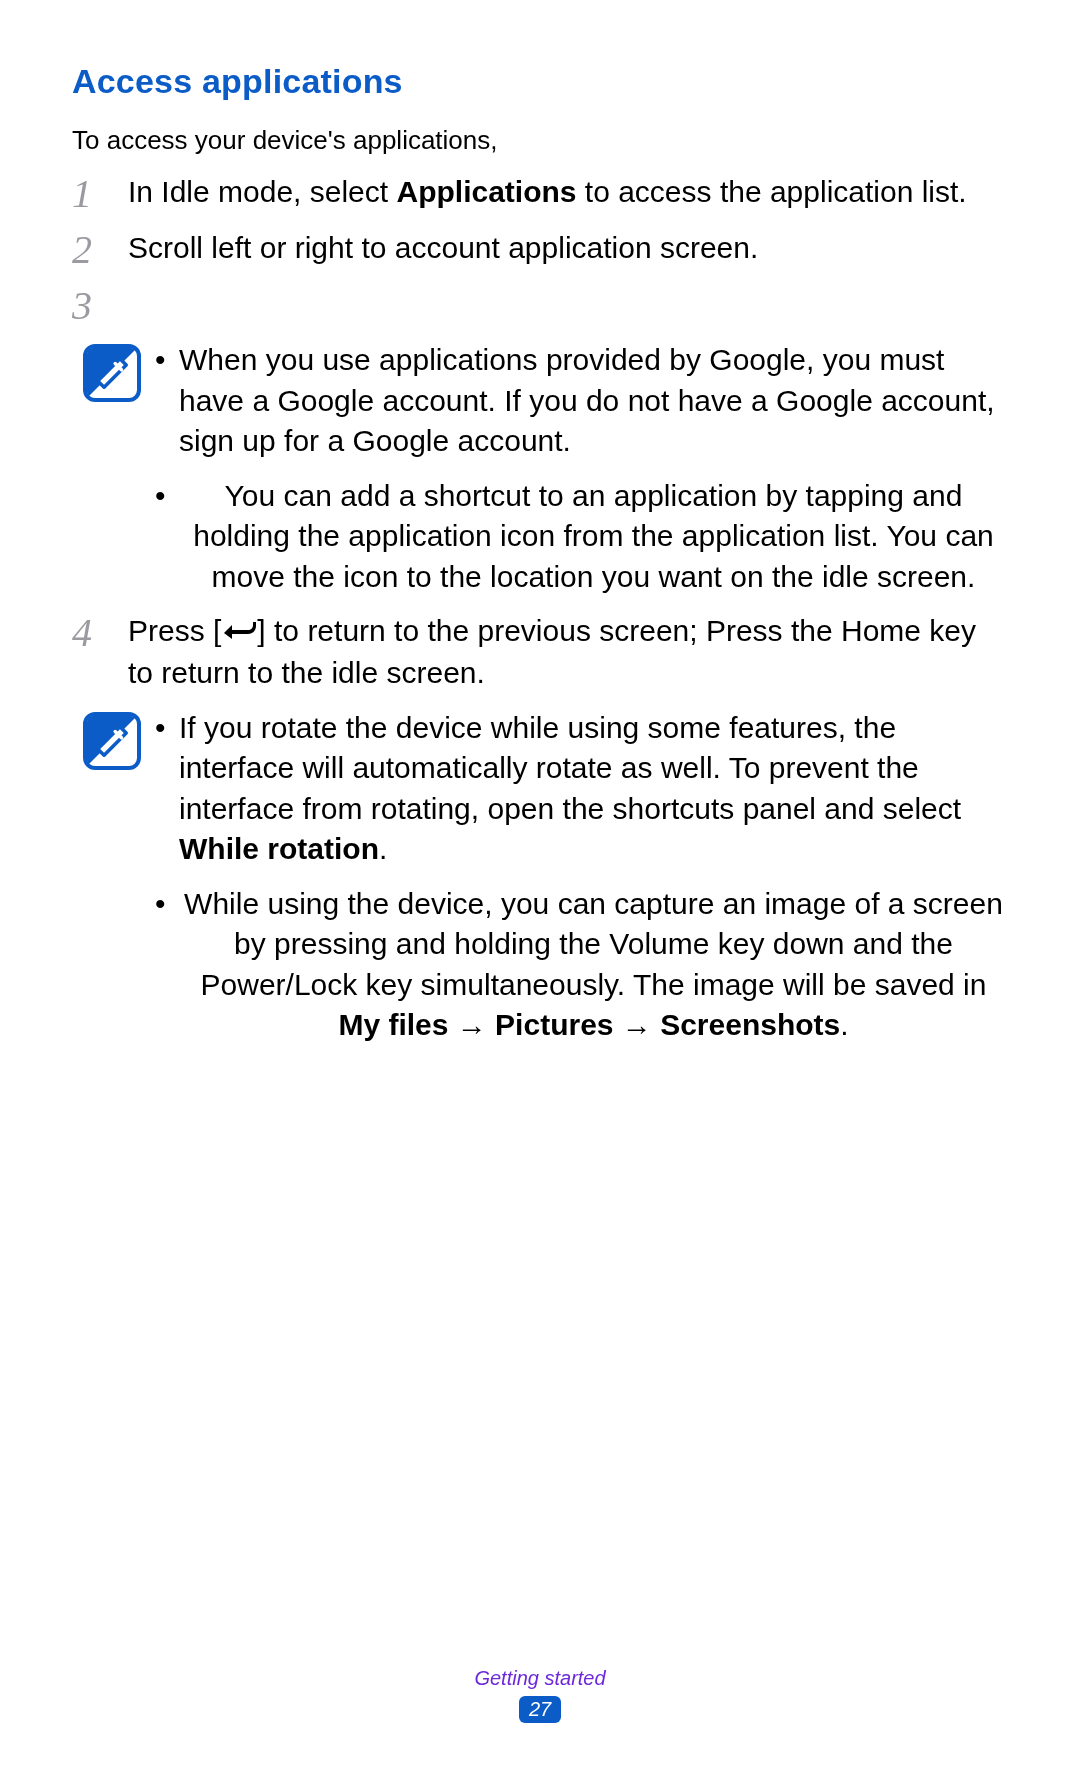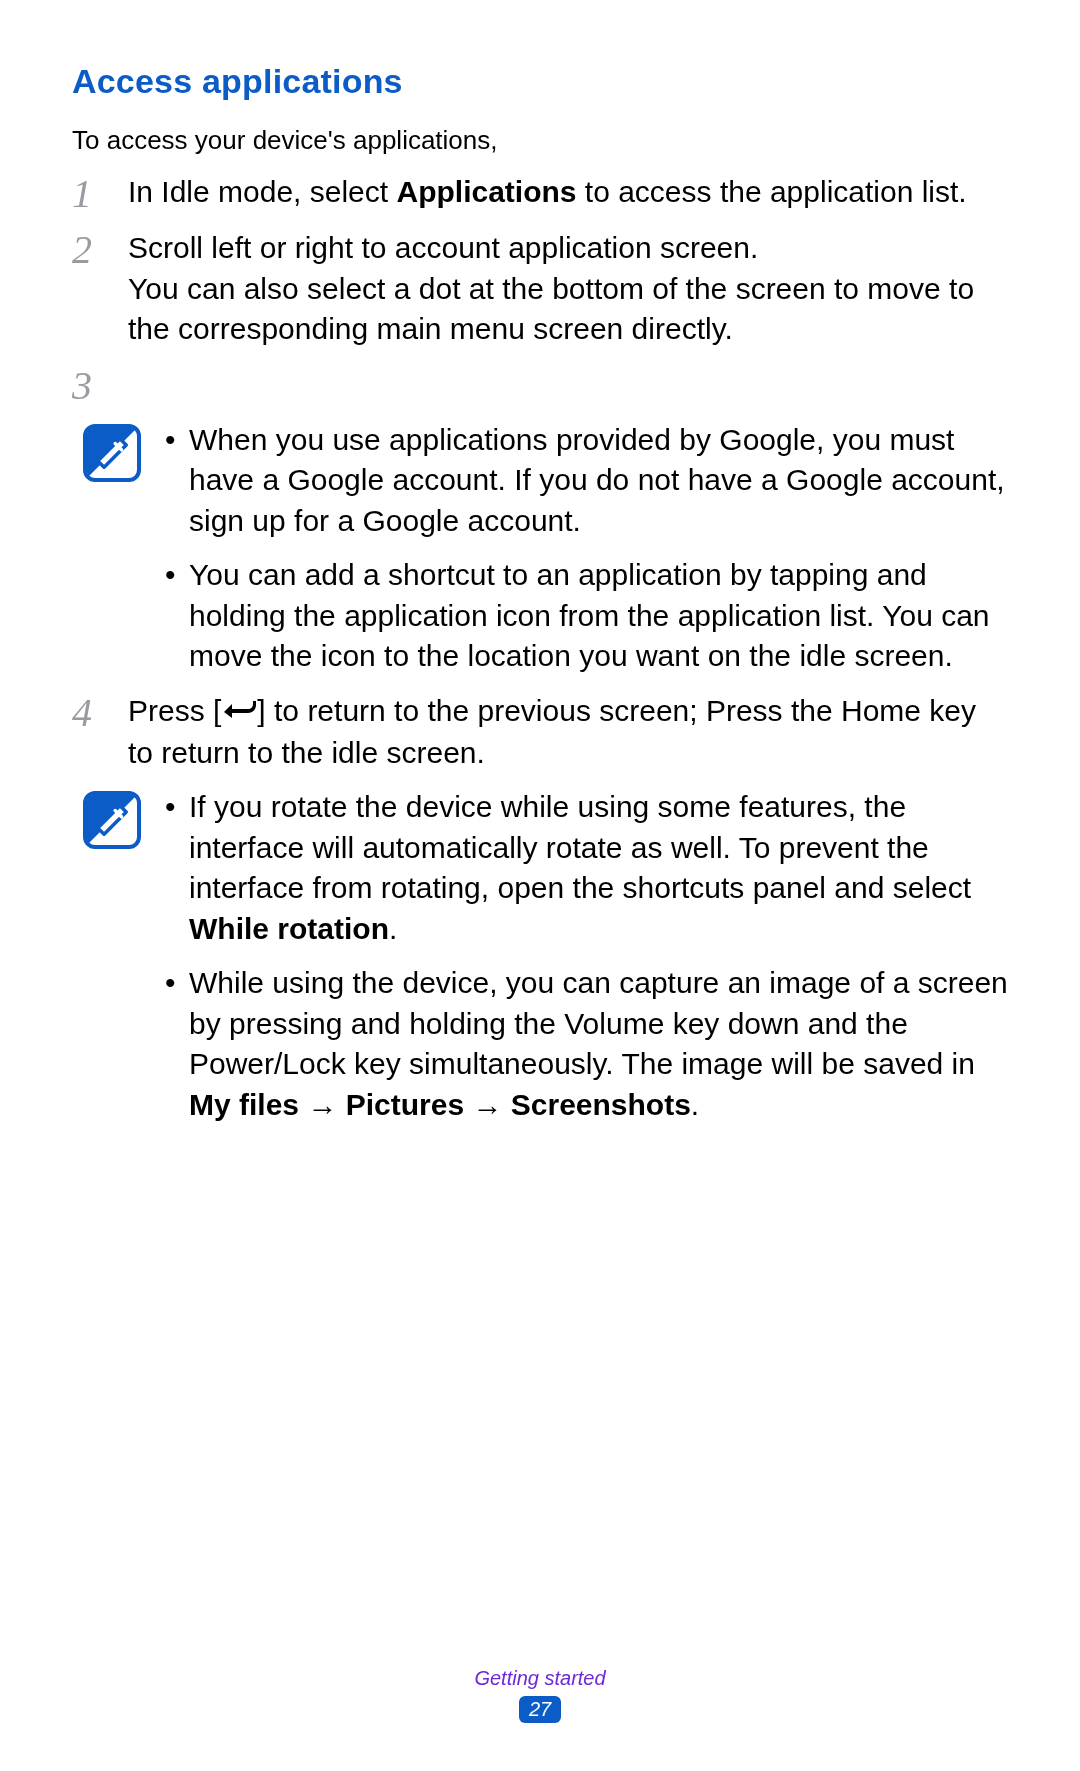--- a/index.html
+++ b/index.html
@@ -48,21 +48,21 @@
       padding-top: 2px;
     }
     .step-body {
       font-size: 30px;
       line-height: 1.35;
     }
     .step-body .line { display: block; }
     .notebox {
       display: flex;
       align-items: flex-start;
-      gap: 20px;
+      gap: 10px;
       margin-left: 11px;
       margin-top: 6px;
       margin-bottom: 14px;
     }
     .note-icon {
       flex: 0 0 58px;
       width: 58px;
       height: 58px;
       border: 4px solid #0b5cc7;
       border-radius: 12px;
@@ -84,21 +84,21 @@
       width: 38px;
       height: 38px;
     }
     .note-body { font-size: 30px; line-height: 1.35; }
     .note-body ul { list-style: none; }
     .note-body li {
       position: relative;
       padding-left: 28px;
       margin-bottom: 14px;
     }
-    .note-body li:last-child { margin-bottom: 0; }
+    .note-body li:last-child { margin-bottom: 0; text-align: center; }
     .note-body li::before {
       content: "•";
       position: absolute;
       left: 4px;
       top: 0;
       font-size: 30px;
     }
     .inline-icon {
       display: inline-block;
       vertical-align: middle;
@@ -137,21 +137,20 @@
       <span class="step-num">1</span>
       <span class="step-body">
         <span>In Idle mode, select </span><b>Applications</b><span> to access the application list.</span>
       </span>
     </li>
 
     <li class="step">
       <span class="step-num">2</span>
       <span class="step-body">
         <span class="line">Scroll left or right to account application screen.</span>
-        <span class="line">You can also select a dot at the bottom of the screen to move to the corresponding main menu screen directly.</span>
       </span>
     </li>
 
     <li class="step">
       <span class="step-num">3</span>
     </li>
   </ol>
 
   <div class="notebox">
     <div class="note-icon">

